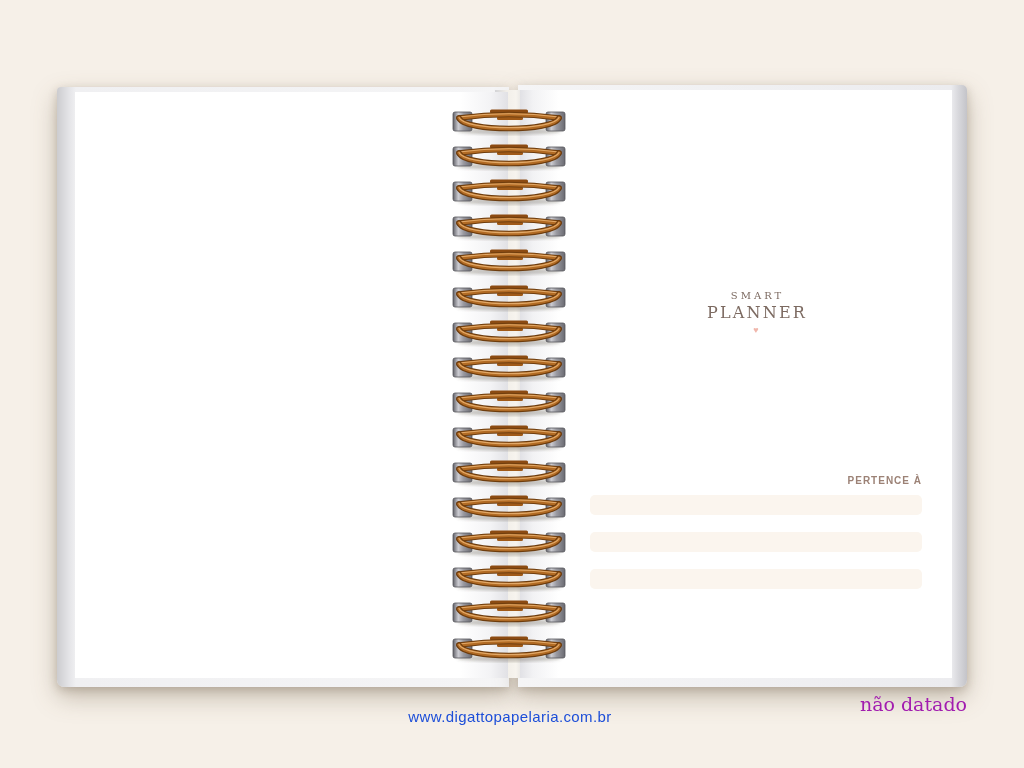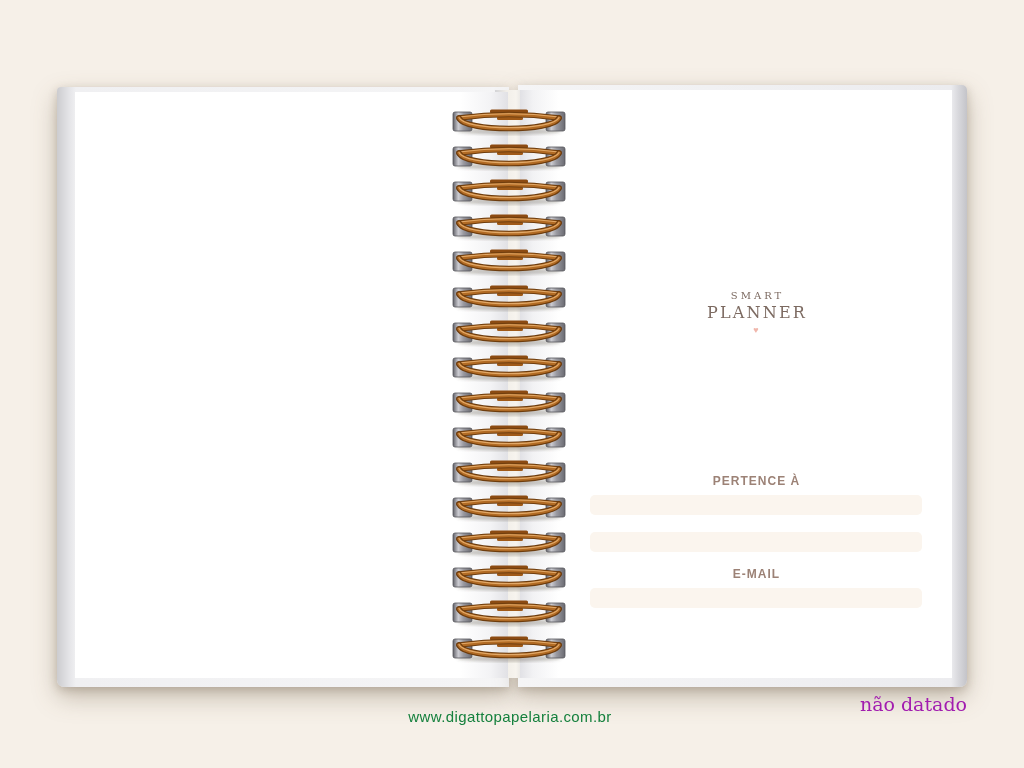--- a/index.html
+++ b/index.html
@@ -51,35 +51,35 @@
   }
   .brand-planner{
     font-family:"DejaVu Serif","Liberation Serif",serif;
     font-size:16px;letter-spacing:2.2px;text-indent:2.2px;margin-top:2px;text-align:center;
   }
   .brand-heart{color:#f0b6ab;font-size:9px;margin-top:4px;line-height:9px;}
 
   .owner-form{position:absolute;left:70px;top:386px;width:332px;}
   .form-group{margin-bottom:17px;}
   .field-label{
-    text-align:center;font-size:12px;letter-spacing:1px;text-indent:1px;
+    text-align:right;font-size:10px;letter-spacing:1px;text-indent:1px;
     color:#9c8276;line-height:10px;margin-bottom:9px;font-weight:bold;
   }
   .field-line{
     height:20px;border-radius:5px;background:#fbf5ee;
   }
 
   
   .rings{position:absolute;left:0;top:0;width:1024px;height:768px;pointer-events:none;}
   .ring{position:absolute;left:452px;width:114px;height:30px;display:block;}
 
   
   .site{
     position:absolute;left:510px;top:708px;transform:translateX(-50%);
-    color:#15803d;font-size:15px;letter-spacing:0.4px;
+    color:#1d4ed8;font-size:15px;letter-spacing:0.4px;
   }
   .note{
     position:absolute;right:57px;top:693px;
     font-family:"DejaVu Serif","Liberation Serif",serif;
     color:#a21caf;font-size:19px;
   }
 </style>
 </head>
 <body>
 
@@ -114,21 +114,20 @@
 
     <div class="owner-form">
       <div class="form-group">
         <div class="field-label">PERTENCE À</div>
         <div class="field-line"></div>
       </div>
       <div class="form-group">
         <div class="field-line"></div>
       </div>
       <div class="form-group">
-        <div class="field-label">E-MAIL</div>
         <div class="field-line"></div>
       </div>
     </div>
   </div>
 
   <div class="rings" id="rings">
       <svg viewBox="0 0 114 30" class="ring" style="top: 106px;">
         <ellipse cx="57" cy="25.5" rx="52" ry="3.2" fill="rgba(85,75,62,0.30)" filter="url(#ringBlur)"></ellipse>
         <rect x="1" y="6" width="19" height="19" rx="2" fill="url(#slotGrad)" stroke="#55555b" stroke-width="0.8"></rect>
         <rect x="94" y="6" width="19" height="19" rx="2" fill="url(#slotGrad)" stroke="#55555b" stroke-width="0.8"></rect>

